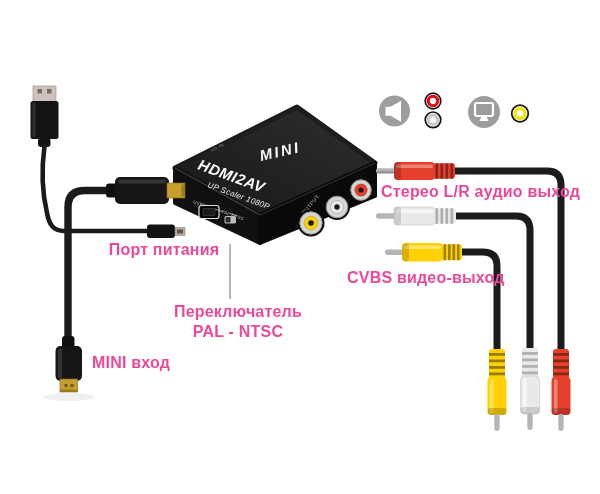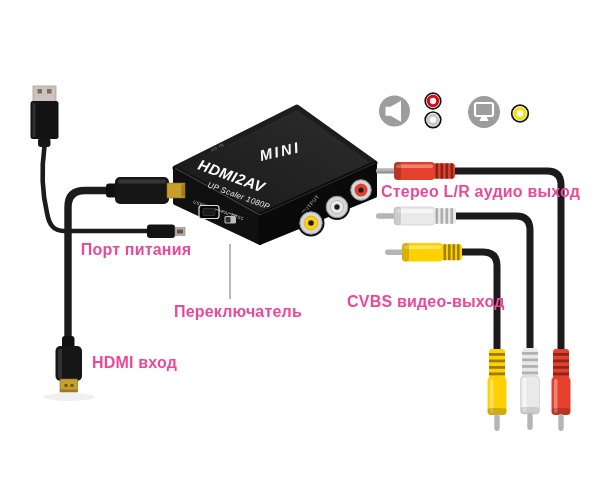--- a/index.html
+++ b/index.html
@@ -215,27 +215,28 @@
       <rect x="475" y="103" width="18" height="13" rx="2" fill="none" stroke="#ffffff" stroke-width="2.2"></rect>
       <path d="M481.5,116.5 h5 l2,4.5 h-9 z" fill="#ffffff"></path>
     </g>
     <g>
       <circle cx="520" cy="113.5" r="8.3" fill="#ffffff" stroke="#131313" stroke-width="1.7"></circle>
       <circle cx="520" cy="113.5" r="5" fill="#ffffff" stroke-width="3.4" stroke="#f2e409"></circle>
     </g>
   </g>
 </svg>
 
-<div class="lbl center" style="left:66px;top:240px;width:140px;">
+<div class="lbl center" style="left:66px;top:240px;width:140px;padding-left:28px;">
   <div>Порт питания</div>
 </div>
 
 <div class="lbl center" style="left:170px;top:302px;width:136px;text-align:center;">
   <div>Переключатель</div>
+  <div>PAL - NTSC</div>
 </div>
 
-<div class="lbl" style="left:92px;top:353px;">HDMI вход</div>
+<div class="lbl" style="left:92px;top:353px;">MINI вход</div>
 
 <div class="lbl" style="left:381px;top:182px;">Стерео L/R аудио выход</div>
 
-<div class="lbl" style="left:347px;top:268px;margin-top:24px;">CVBS видео-выход</div>
+<div class="lbl" style="left:347px;top:268px;">CVBS видео-выход</div>
 
 </div>
 
 </body></html>

